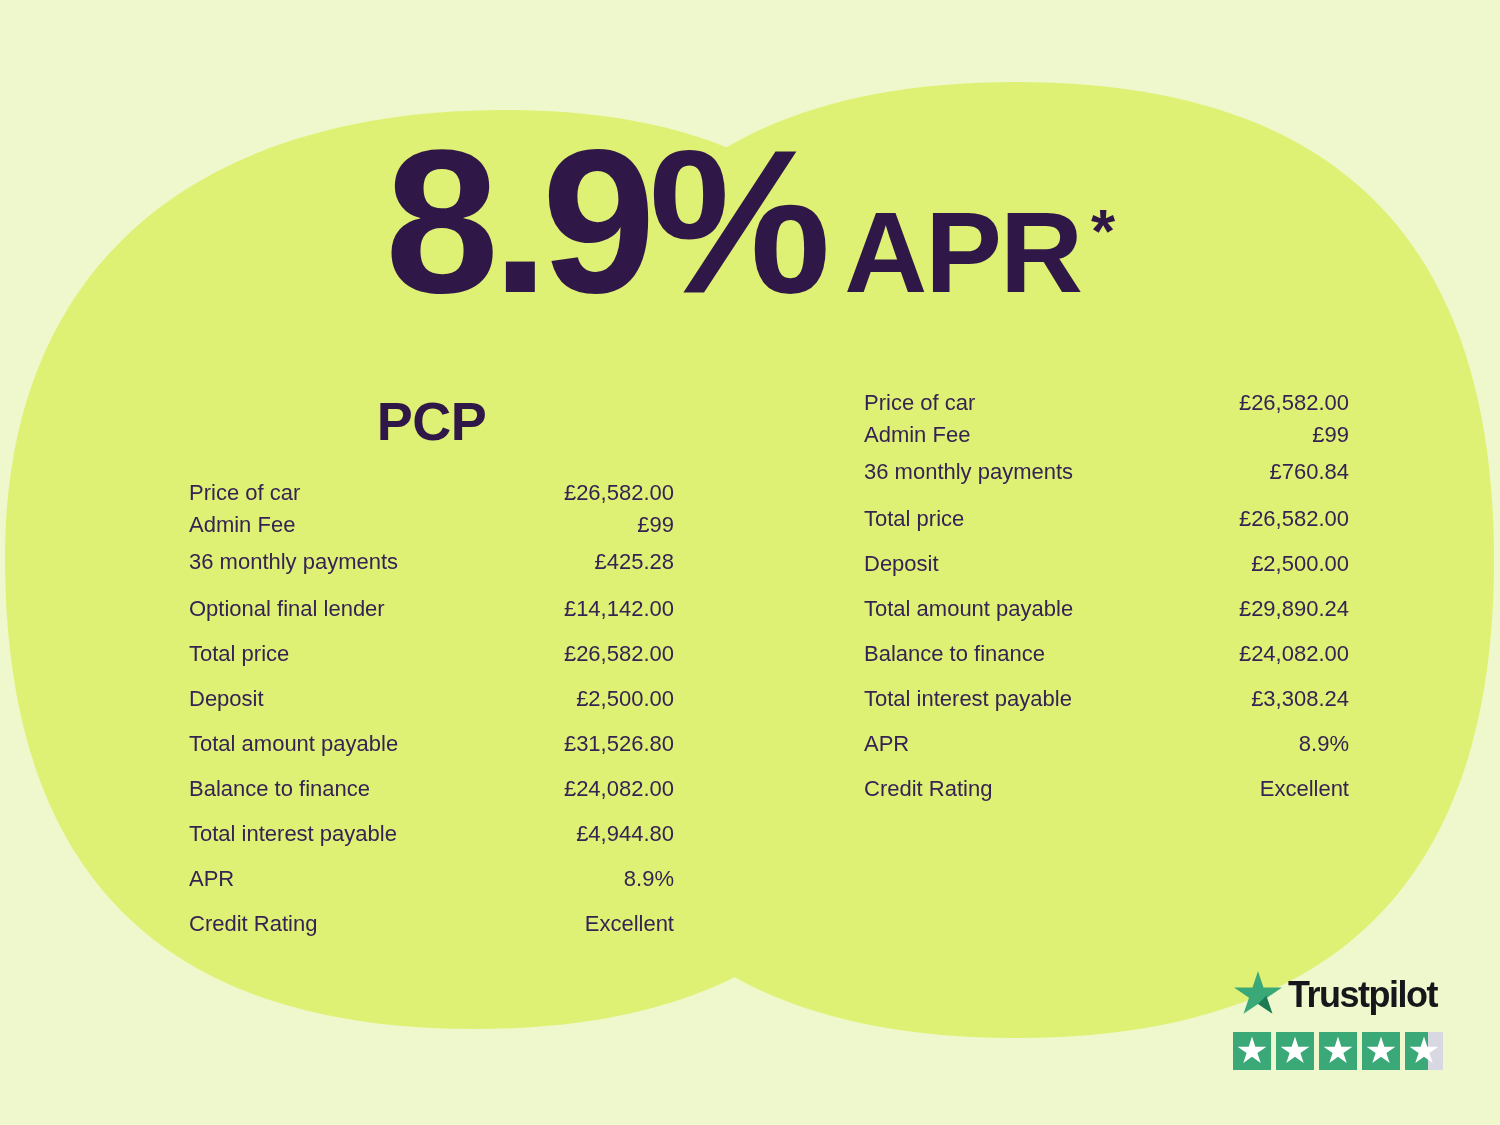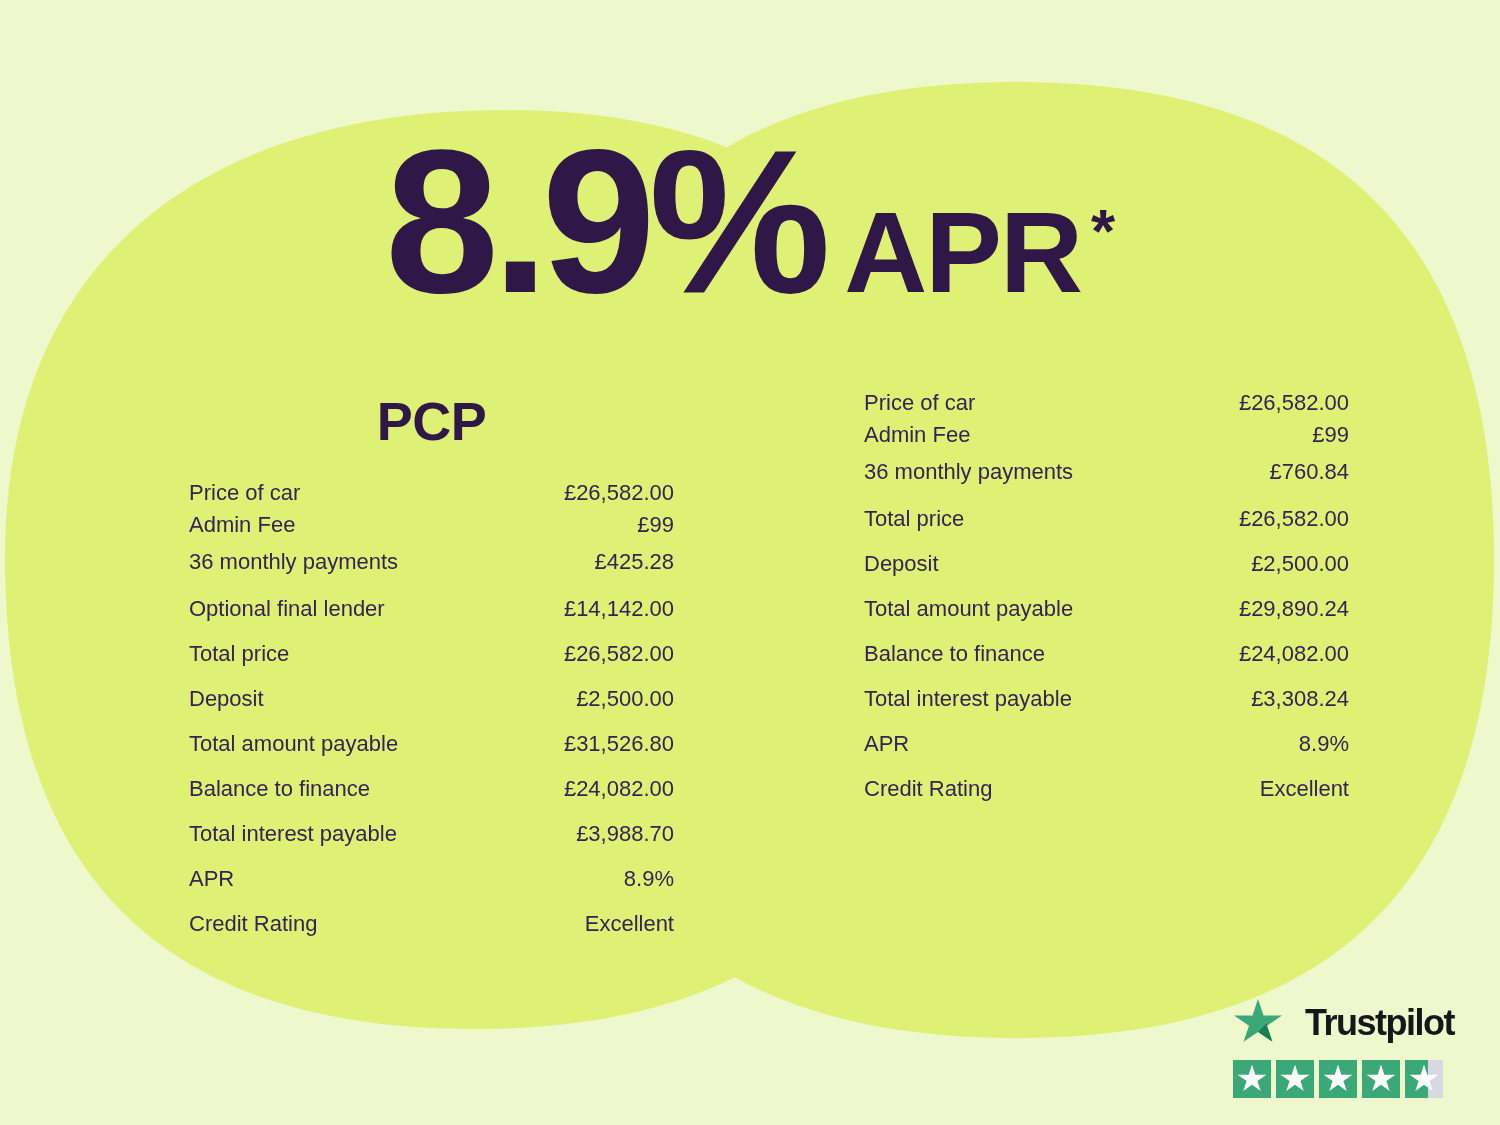--- a/index.html
+++ b/index.html
@@ -124,22 +124,21 @@
 
   .trustpilot {
     position: absolute;
     left: 1233px;
     top: 971px;
     width: 215px;
   }
   .tp-head {
     display: flex;
     align-items: center;
-    gap: 22px;
-    margin-top: 28px;
+    gap: 5px;
   }
   .tp-logo-star {
     width: 50px;
     height: 47px;
     position: relative;
     background: var(--trustpilot-green);
     clip-path: polygon(50% 0%, 61% 35%, 98% 35%, 68% 57%, 79% 91%, 50% 70%, 21% 91%, 32% 57%, 2% 35%, 39% 35%);
     flex: 0 0 auto;
   }
   .tp-logo-star .fold {
@@ -231,21 +230,21 @@
         <div class="row">
           <span class="lbl">Total amount payable</span>
           <span class="val">£31,526.80</span>
         </div>
         <div class="row">
           <span class="lbl">Balance to finance</span>
           <span class="val">£24,082.00</span>
         </div>
         <div class="row">
           <span class="lbl">Total interest payable</span>
-          <span class="val">£3,988.70</span>
+          <span class="val">£4,944.80</span>
         </div>
         <div class="row">
           <span class="lbl">APR</span>
           <span class="val">8.9%</span>
         </div>
         <div class="row">
           <span class="lbl">Credit Rating</span>
           <span class="val">Excellent</span>
         </div>
       </div>

